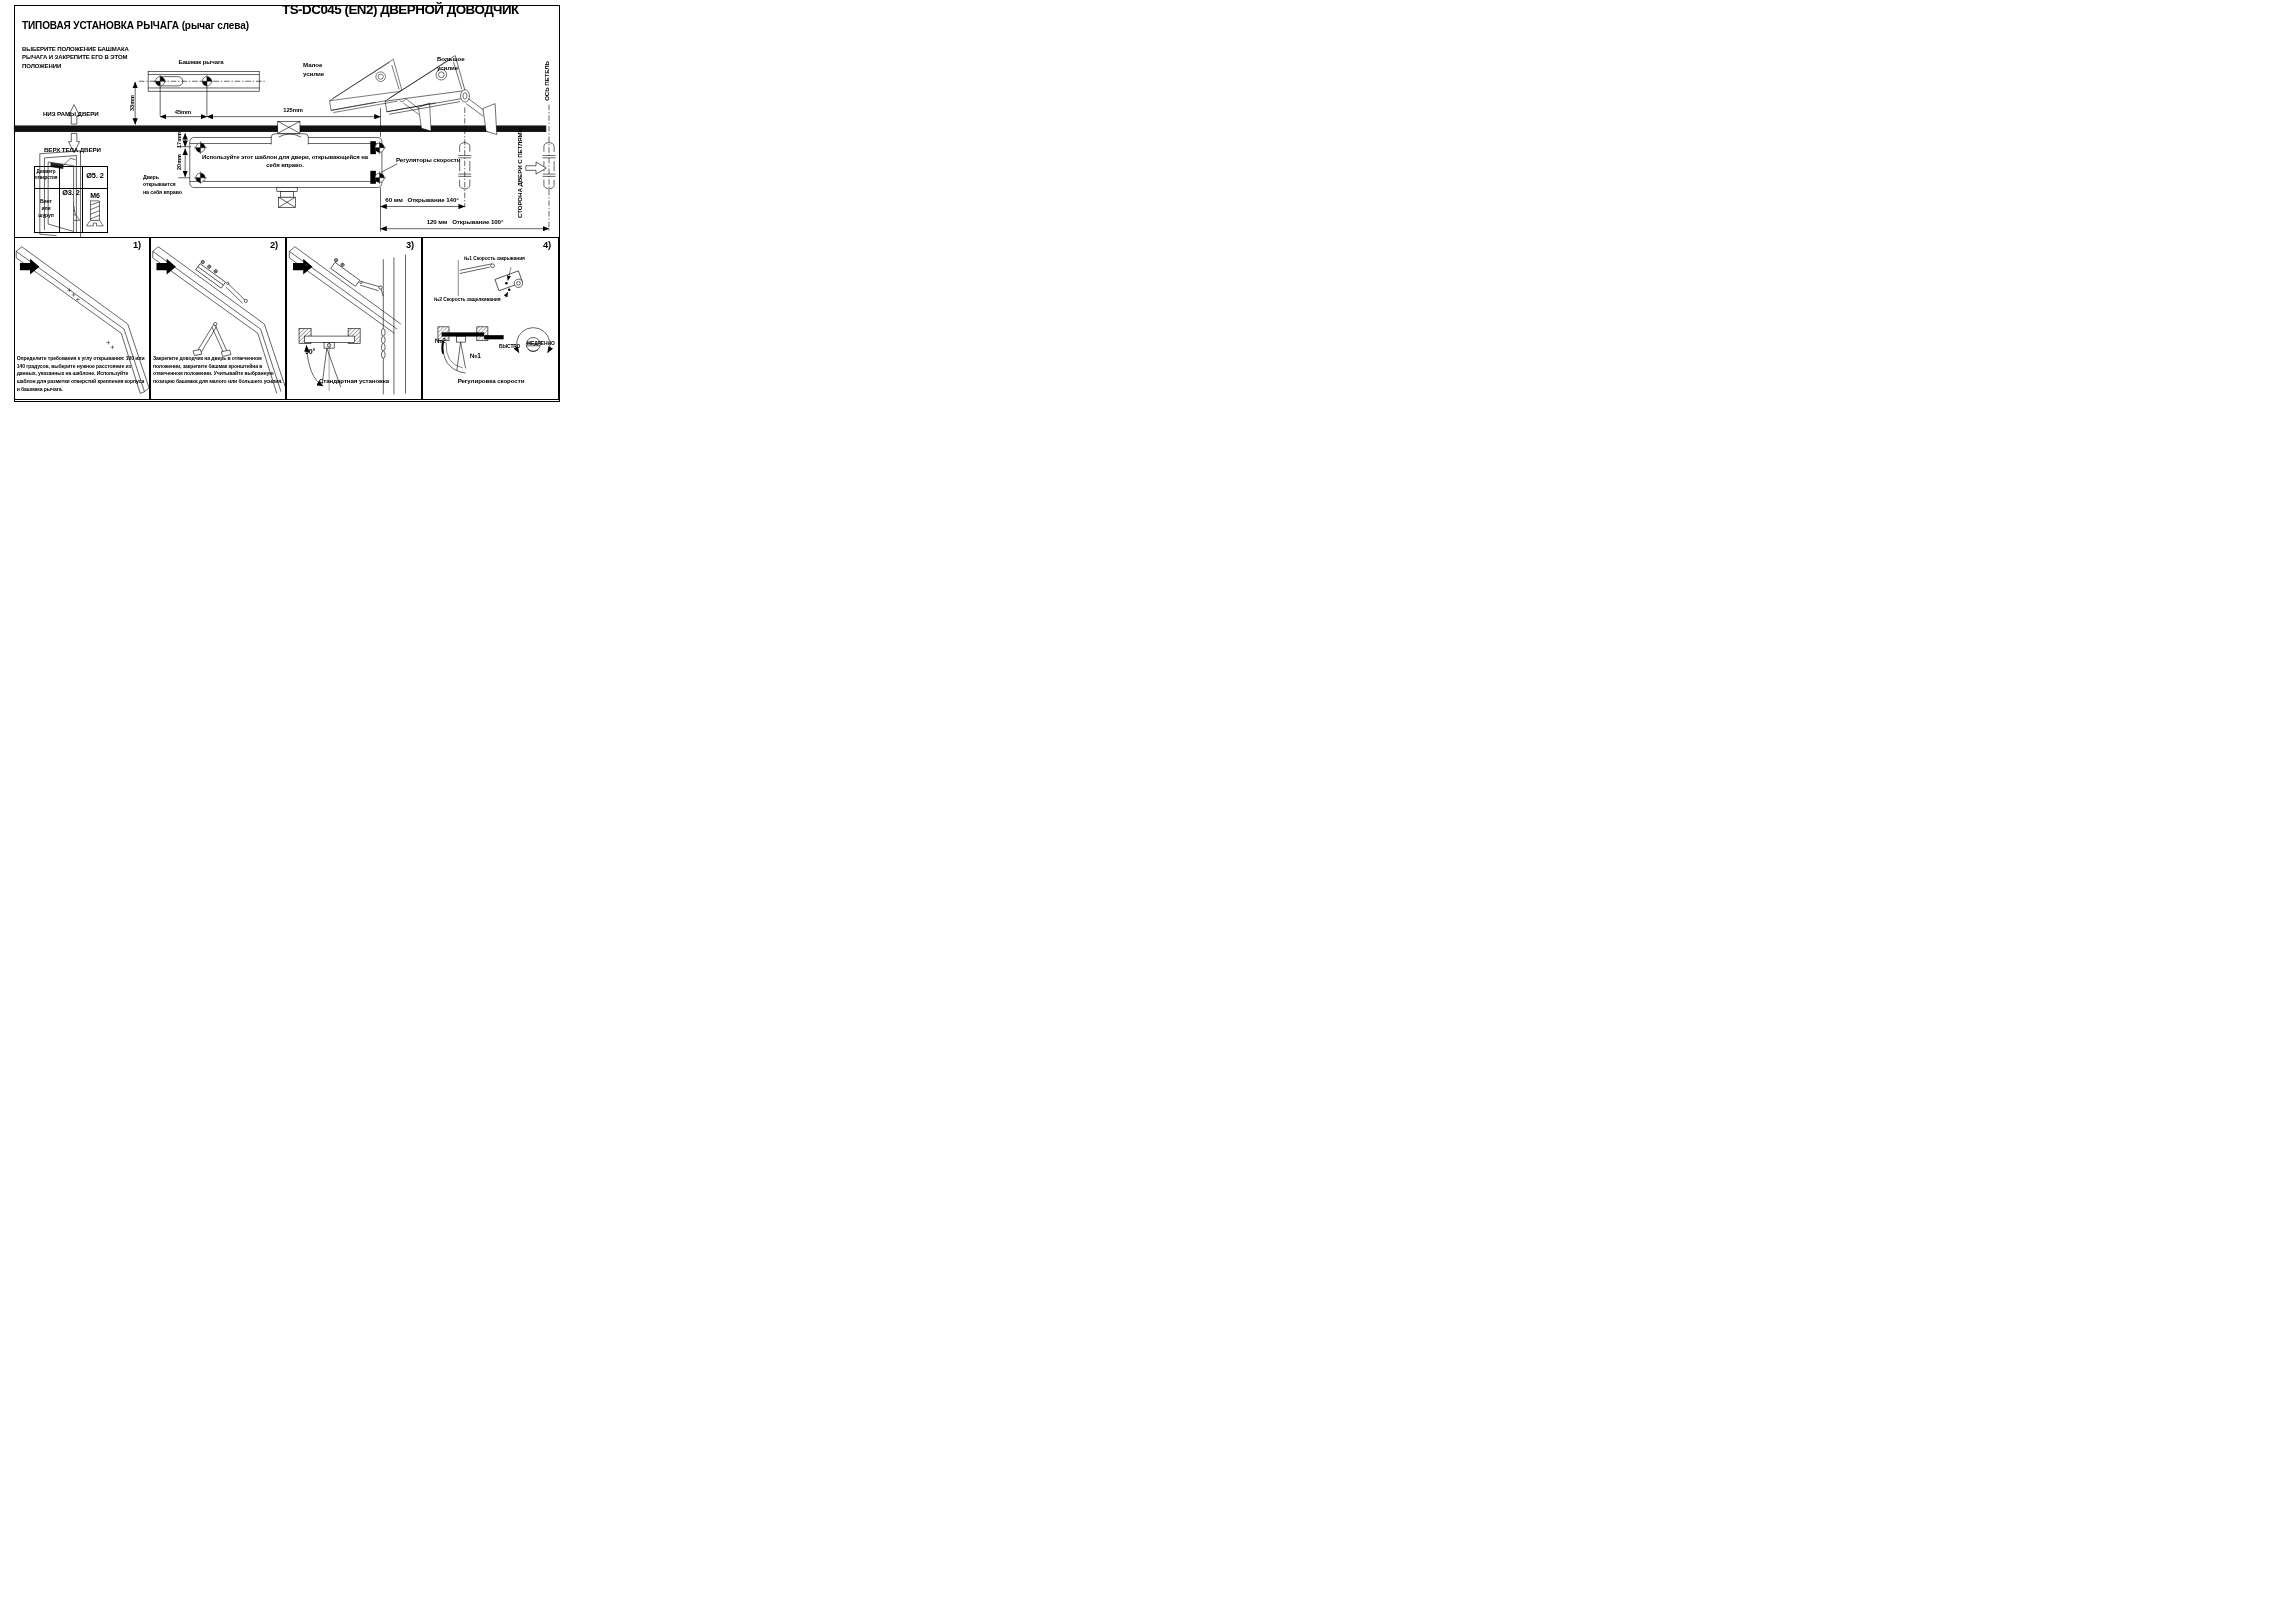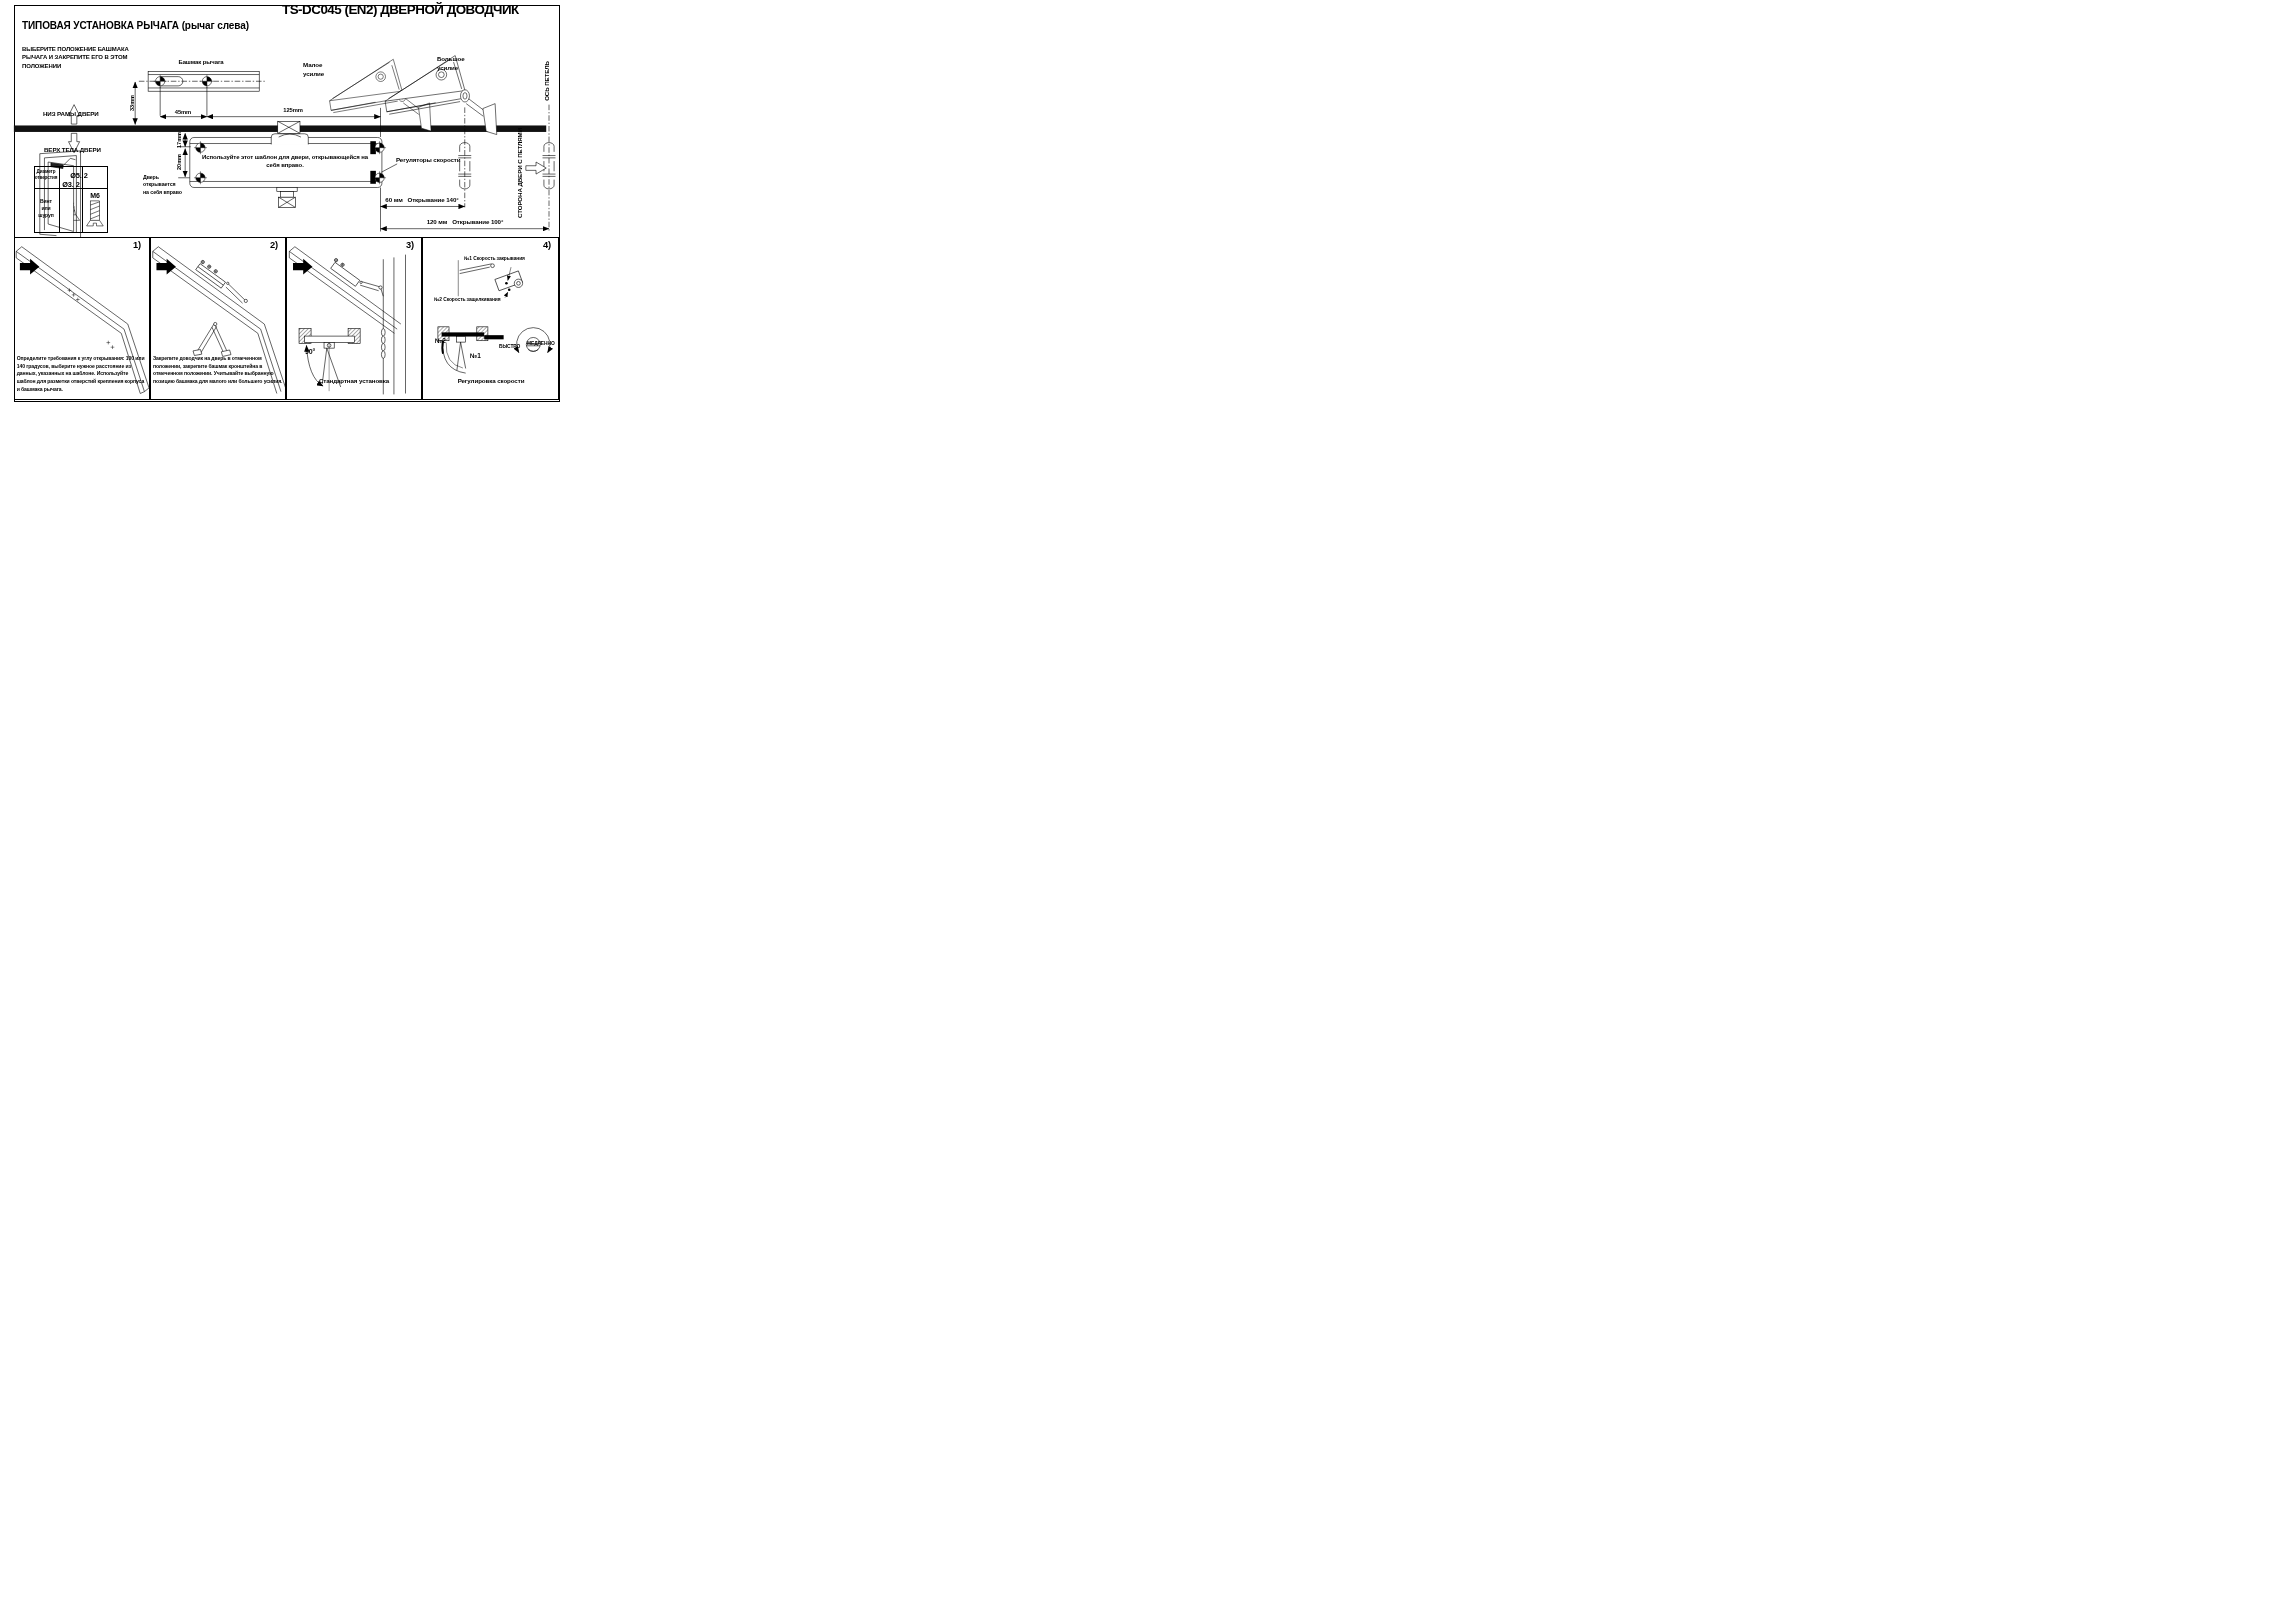--- a/index.html
+++ b/index.html
@@ -287,22 +287,22 @@
 
   <div class="lbl c" style="left:422px;top:196px;font-size:6.2px;white-space:pre;">60 мм   Открывание 140°</div>
   <div class="lbl c" style="left:465px;top:218px;font-size:6.2px;white-space:pre;">120 мм   Открывание 100°</div>
 
   <div class="box" style="left:34px;top:166px;width:72px;height:65px;"></div>
   <div style="position:absolute;left:59px;top:166px;width:0.9px;height:66px;background:#000;"></div>
   <div style="position:absolute;left:82px;top:166px;width:0.9px;height:66px;background:#000;"></div>
   <div style="position:absolute;left:34px;top:188px;width:73px;height:0.9px;background:#000;"></div>
   <div class="lbl c" style="left:46px;top:169px;font-size:4.6px;line-height:1.35;">Диаметр
 отверстия</div>
-  <div class="lbl c" style="left:71px;top:180px;font-size:7.4px;white-space:pre;">Ø3. 2</div>
-  <div class="lbl c" style="left:79px;top:171px;font-size:7.4px;white-space:pre;">Ø5. 2</div>
+  <div class="lbl c" style="left:71px;top:188px;font-size:7.4px;white-space:pre;">Ø3. 2</div>
+  <div class="lbl c" style="left:95px;top:171px;font-size:7.4px;white-space:pre;">Ø5. 2</div>
   <div class="lbl c" style="left:46px;top:198px;font-size:5.1px;line-height:1.35;">Винт
 или
 шуруп</div>
   <div class="lbl c" style="left:95px;top:191px;font-size:7px;">М6</div>
 
   <div class="lbl" style="left:133px;top:239px;font-size:9.3px;">1)</div>
   <div class="lbl" style="left:270px;top:239px;font-size:9.3px;">2)</div>
   <div class="lbl" style="left:406px;top:239px;font-size:9.3px;">3)</div>
   <div class="lbl" style="left:543px;top:239px;font-size:9.3px;">4)</div>
 

